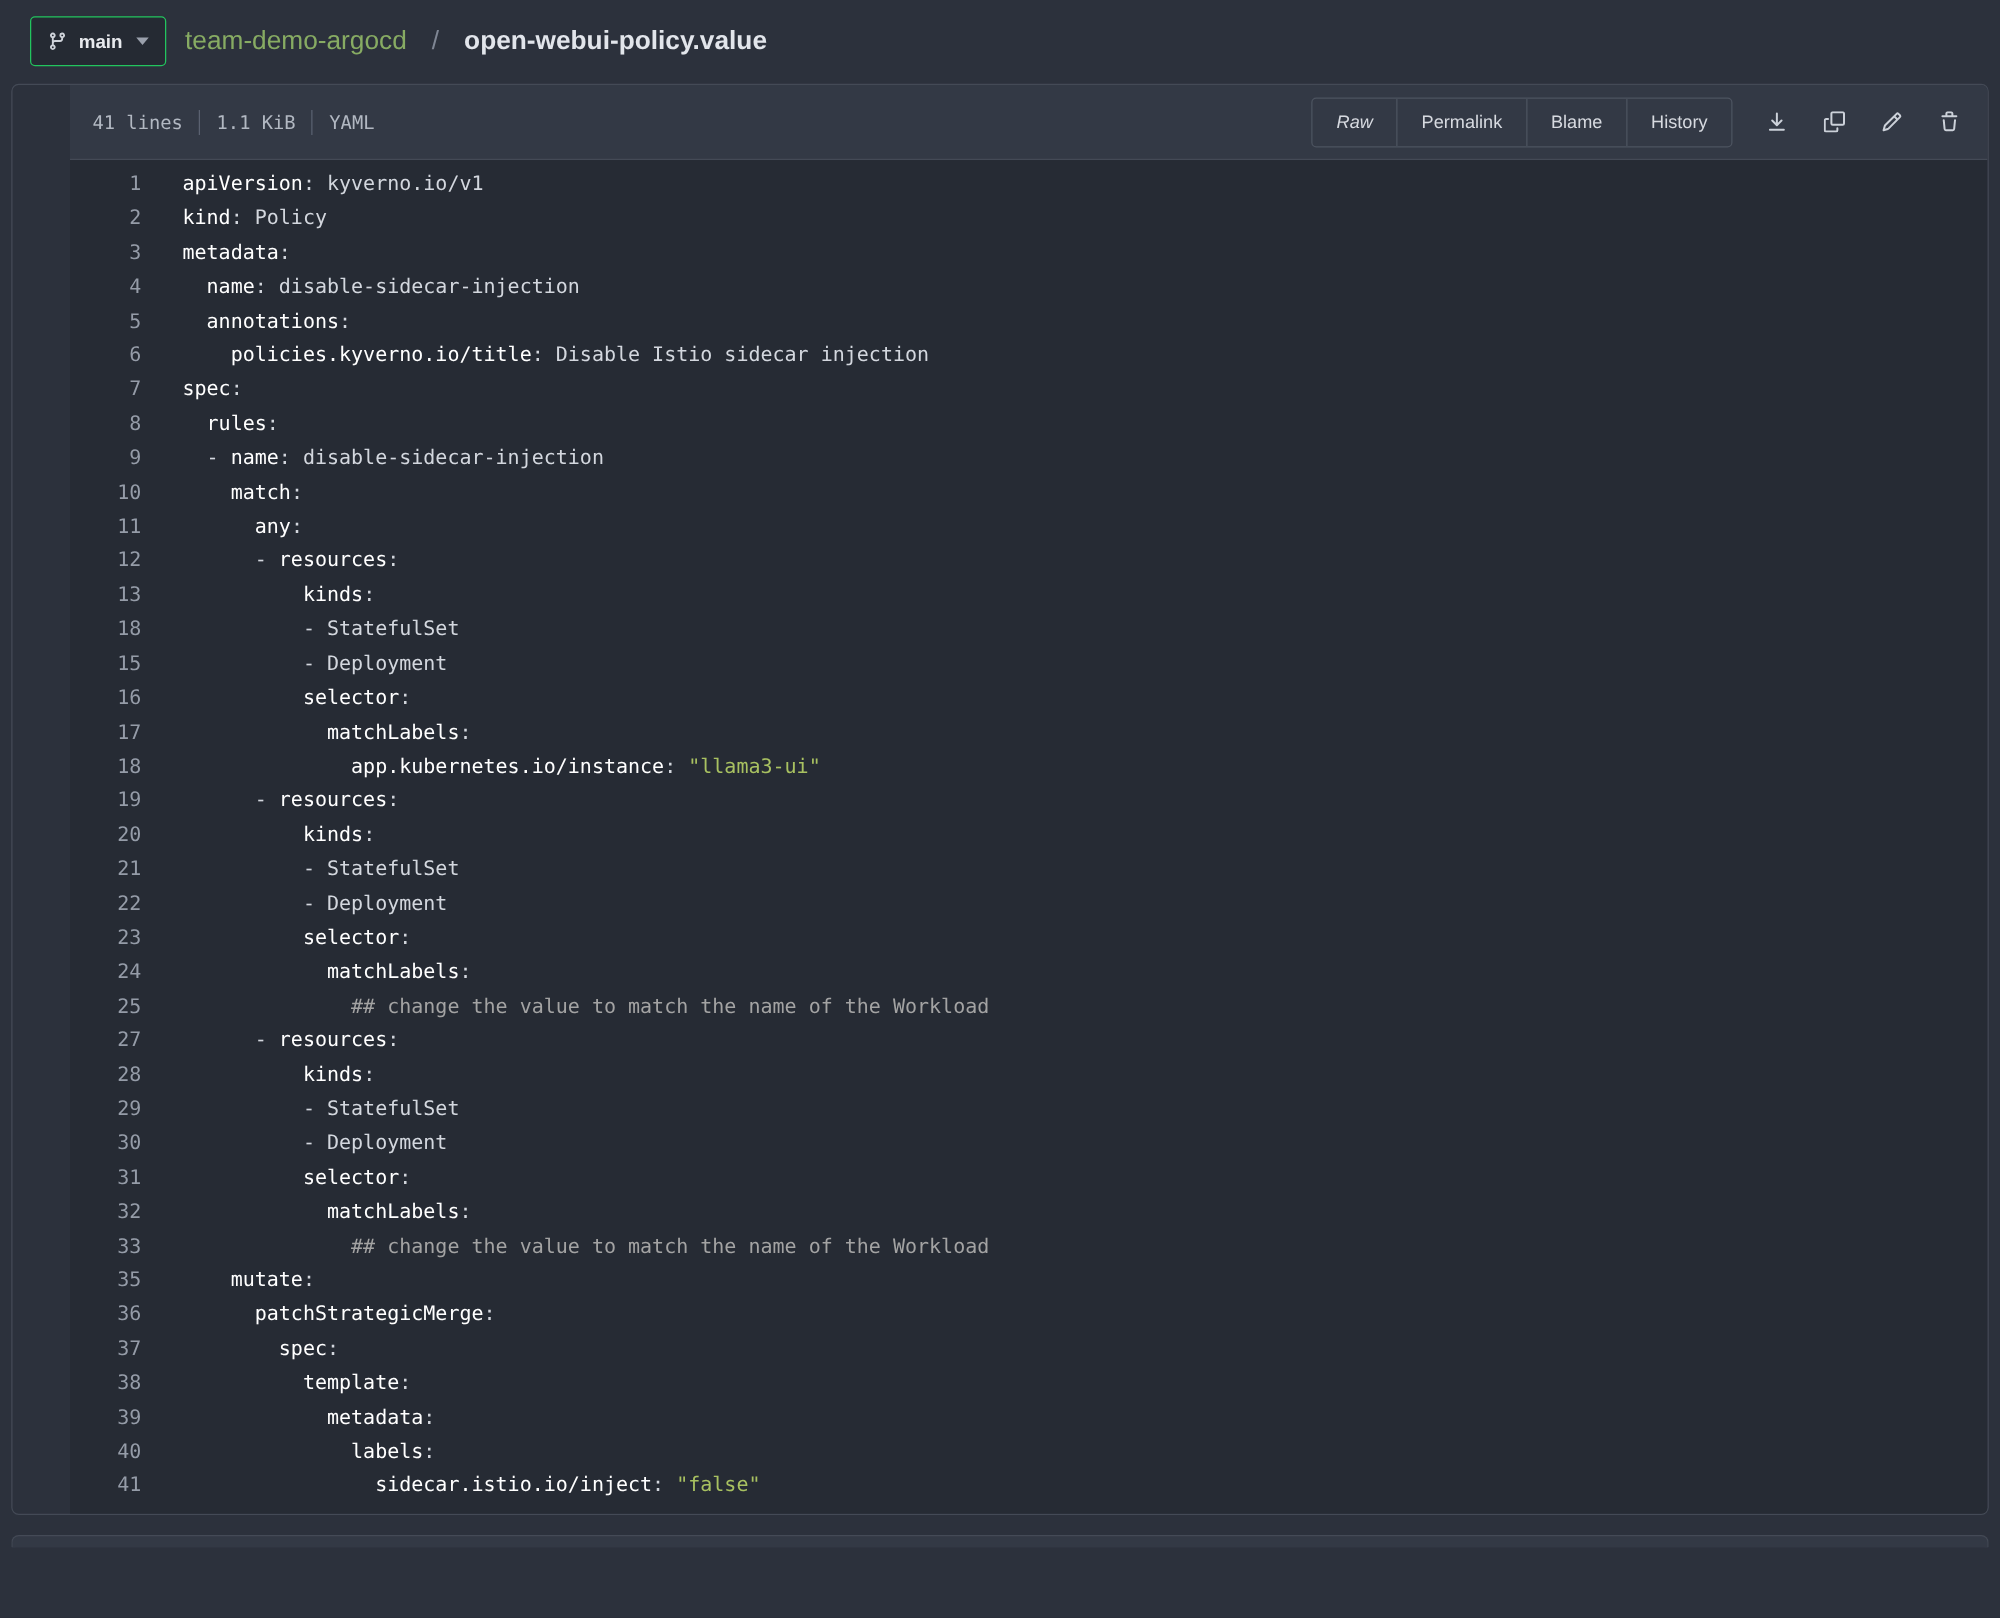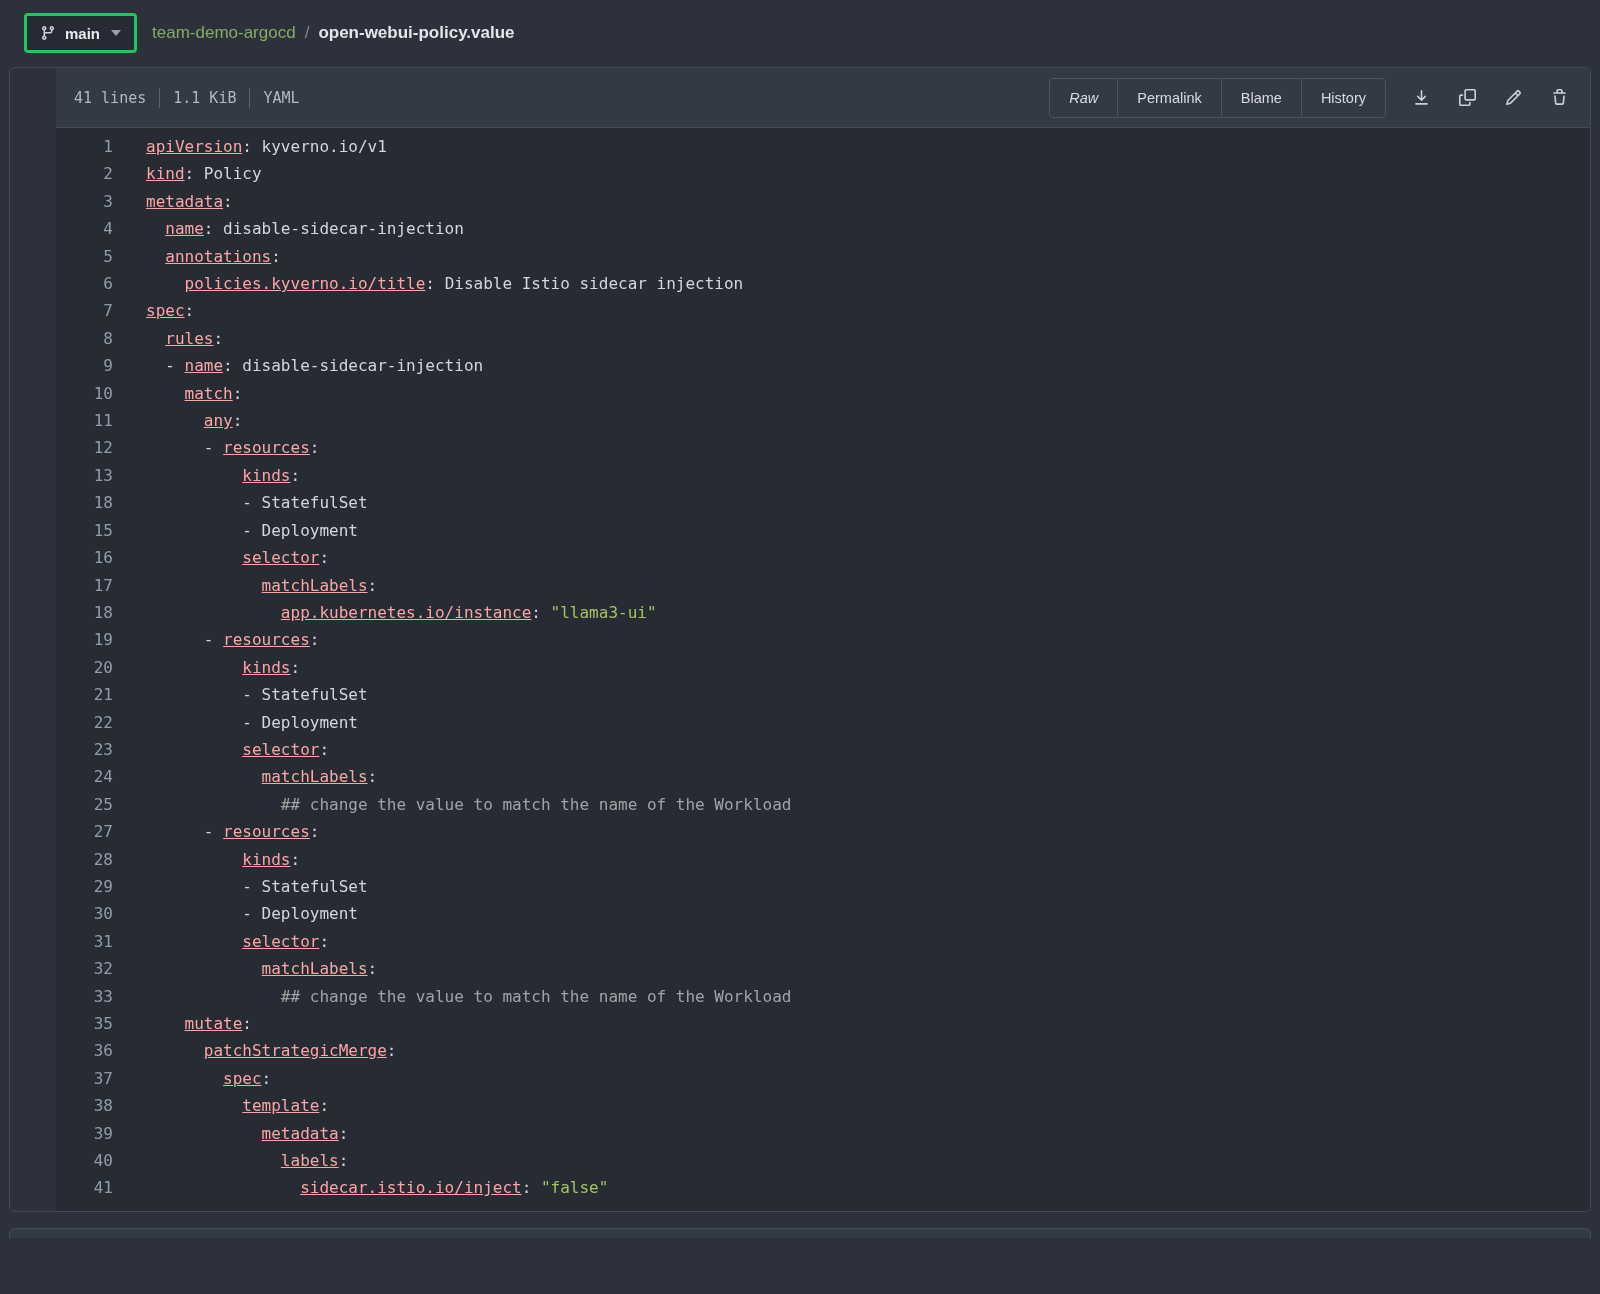--- a/index.html
+++ b/index.html
@@ -12,36 +12,36 @@
 
   
   .topbar {
     display: flex; align-items: center;
     padding: 13px 24px 14px 24px;
     gap: 15px;
   }
   .branch-btn {
     display: inline-flex; align-items: center; gap: 9px;
     background: #252a33;
-    border: 3px solid #22c55e;
+    border: 1px solid #22c55e;
     border-radius: 4px;
     padding: 8px 13px;
     height: 40px;
     color: #e8eaee;
     font-size: 15px; font-weight: 700;
     cursor: pointer;
   }
   .branch-btn svg { color: #cfd3da; }
   .caret {
     width: 0; height: 0; margin-left: 2px;
     border-left: 5px solid transparent;
     border-right: 5px solid transparent;
     border-top: 6px solid #9aa0ac;
   }
-  .breadcrumb { font-size: 17px; display: flex; gap: 9px; align-items: baseline; }
+  .breadcrumb { font-size: 21px; display: flex; gap: 20px; align-items: baseline; }
   .crumb-repo { color: #87ab63; text-decoration: none; cursor: pointer; }
   .crumb-sep { color: #7f8694; }
   .crumb-file { color: #e2e5eb; font-weight: 600; }
 
   
   .file-box {
     margin: 0 9px;
     border: 1px solid #444a56;
     border-radius: 6px;
     overflow: hidden;
@@ -99,21 +99,21 @@
   }
   .line { display: flex; }
   .ln {
     flex: 0 0 57px;
     text-align: right;
     color: #959ca8;
     cursor: pointer;
     user-select: none;
   }
   .lc { margin-left: 33px; white-space: pre; }
-  .tok-k { color: #fca5a5; text-decoration: underline; }
+  .tok-k { color: #ffffff; }
   .tok-p { color: #d3d7de; }
   .tok-v { color: #d3d7de; }
   .tok-s { color: #a8c161; }
   .tok-c { color: #a3a3a3; }
 
   
   .next-section-edge {
     margin: 16px 9px 0 9px;
     height: 10px;
     background: #333945;

